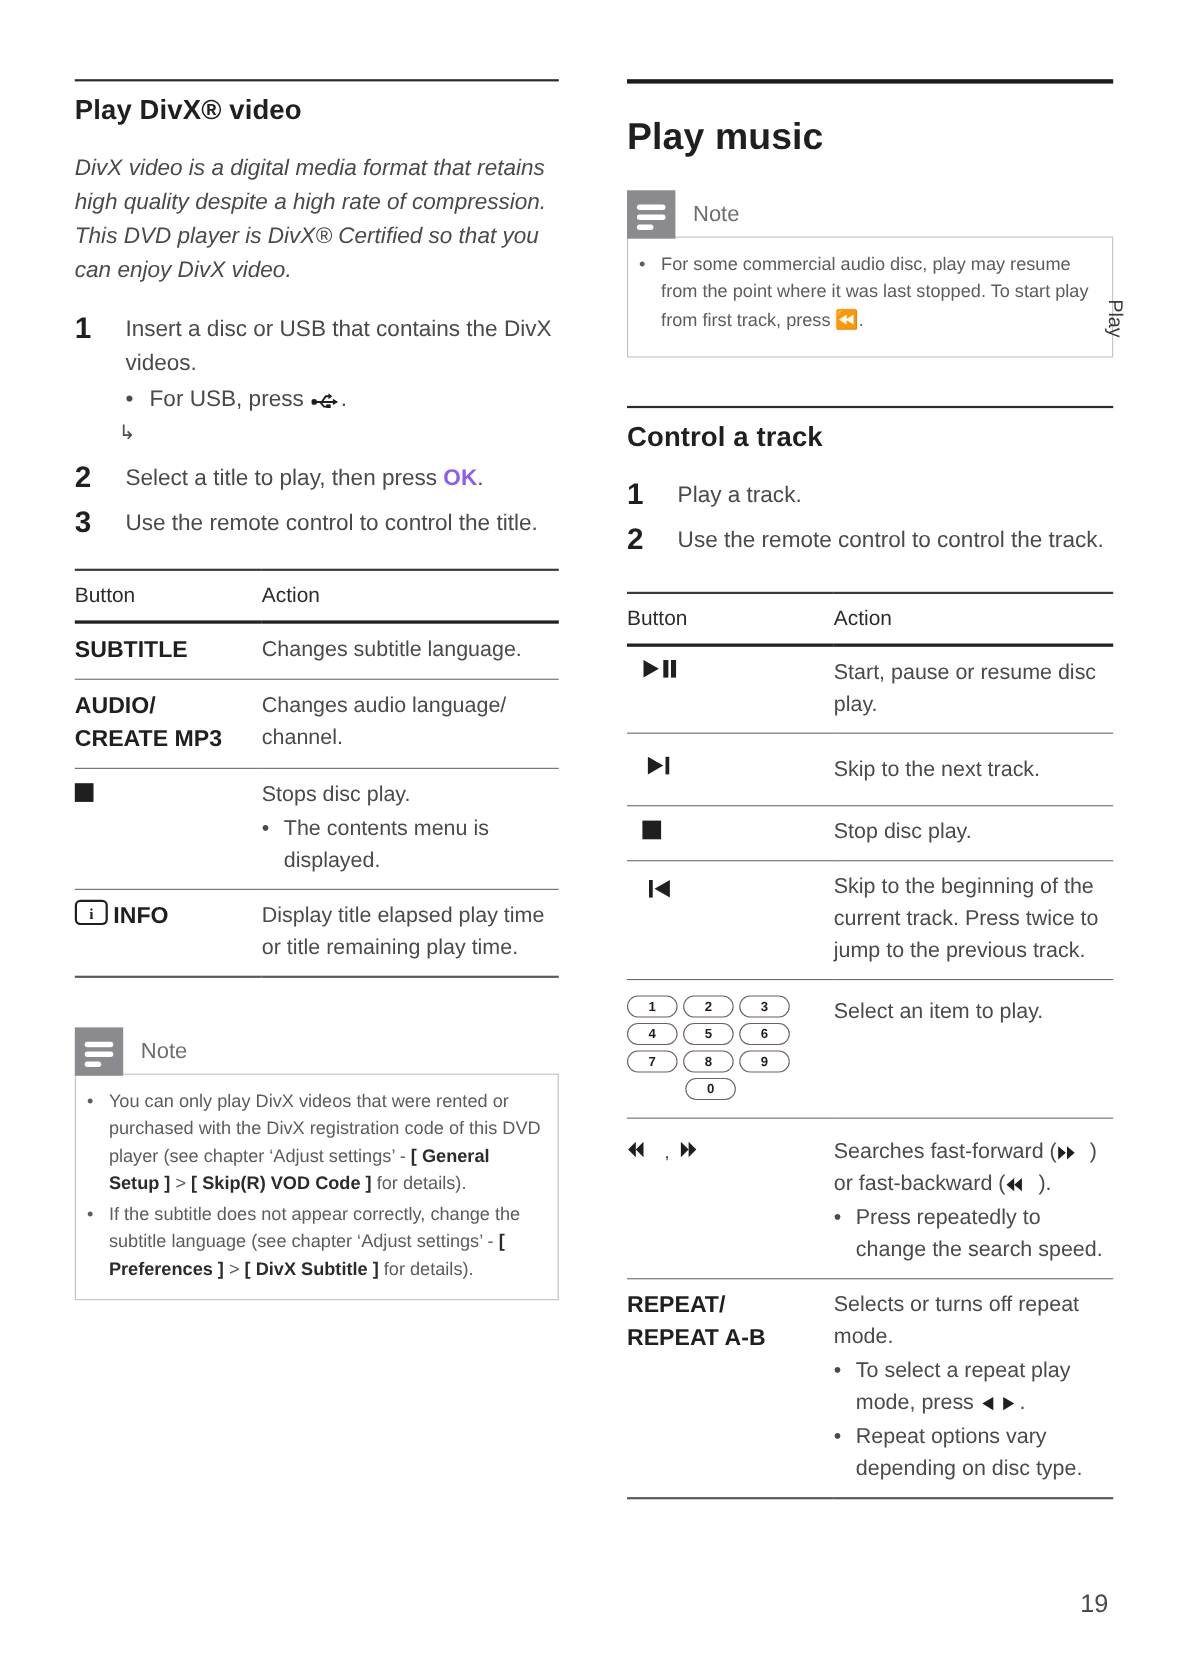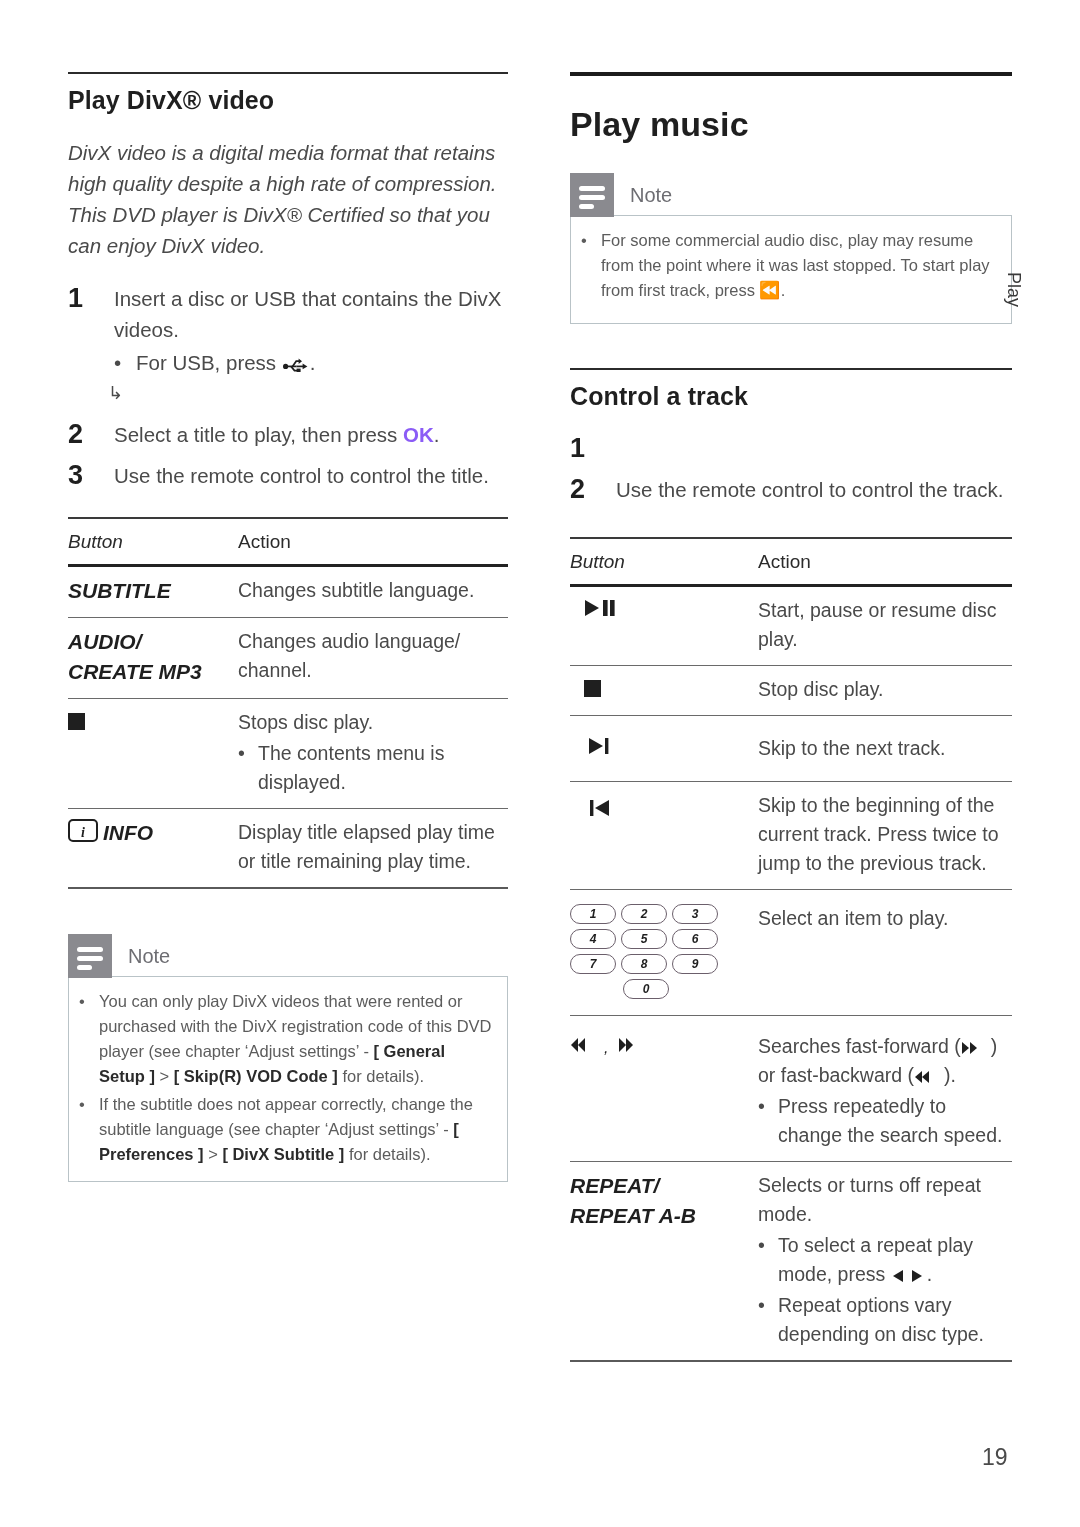--- a/index.html
+++ b/index.html
@@ -126,21 +126,21 @@
     font-size: 19px;
     color: #2b2b2b;
     padding-top: 8px;
     padding-bottom: 8px;
   }
   table.btn-table tr.head { }
   .tb-top   { border-top: 2px solid #3a3a3a; }
   .tb-head-bot { border-bottom: 3px solid #222; }
   .tb-row   { border-top: 1.6px solid #6a6a6a; }
   .tb-last  { border-bottom: 2px solid #5a5a5a; }
-  td.c-btn  { width: 170px; padding-right: 10px; font-style: italic; }
+  td.c-btn  { width: 170px; padding-right: 10px; }
   td.c-act  { }
   .btn-label {
     font-weight: bold;
     font-size: 21px;
     color: #1f1f1f;
     line-height: 29px;
   }
   .act-bullet {
     display: flex;
     margin-top: 2px;
@@ -402,20 +402,21 @@
       </div>
     </div>
 
     <div style="margin-top:44px;">
       <div class="rule-thin"></div>
       <h2 class="sec-title">Control a track</h2>
 
       <div class="steps">
         <div class="step">
           <div class="step-num">1</div>
+          <div class="step-body">Play a track.</div>
         </div>
         <div class="step" style="margin-top:10px;">
           <div class="step-num">2</div>
           <div class="step-body">Use the remote control to control the track.</div>
         </div>
       </div>
 
       <table class="btn-table" style="margin-top:32px;">
         <tbody>
             <tr class="head tb-top tb-head-bot">
@@ -428,34 +429,34 @@
             <svg width="34" height="18" viewBox="0 0 34 18">
               <path d="M1 1 L15 9 L1 17 Z" fill="#1f1f1f"></path>
               <rect x="19" y="1" width="4.6" height="16" fill="#1f1f1f"></rect>
               <rect x="26" y="1" width="4.6" height="16" fill="#1f1f1f"></rect>
             </svg>
           </td>
           <td class="c-act">Start, pause or resume disc play.</td>
         </tr>
 
         <tr class="tb-row">
-          <td class="c-btn" style="padding-left:14px;">
-            <span class="stopsq"></span>
-          </td>
-          <td class="c-act">Stop disc play.</td>
-        </tr>
-
-        <tr class="tb-row">
           <td class="c-btn" style="padding-left:18px;padding-top:18px;padding-bottom:18px;">
             <svg width="24" height="18" viewBox="0 0 24 18">
               <path d="M1 1 L15 9 L1 17 Z" fill="#1f1f1f"></path>
               <rect x="17" y="1" width="3.4" height="16" fill="#1f1f1f"></rect>
             </svg>
           </td>
           <td class="c-act" style="padding-top:18px;padding-bottom:18px;">Skip to the next track.</td>
+        </tr>
+
+        <tr class="tb-row">
+          <td class="c-btn" style="padding-left:14px;">
+            <span class="stopsq"></span>
+          </td>
+          <td class="c-act">Stop disc play.</td>
         </tr>
 
         <tr class="tb-row">
           <td class="c-btn" style="padding-left:18px;padding-top:14px;">
             <svg width="24" height="18" viewBox="0 0 24 18">
               <rect x="2" y="1" width="3.4" height="16" fill="#1f1f1f"></rect>
               <path d="M21 1 L7 9 L21 17 Z" fill="#1f1f1f"></path>
             </svg>
           </td>
           <td class="c-act">Skip to the beginning of the current track. Press twice to jump to the previous track.</td>

